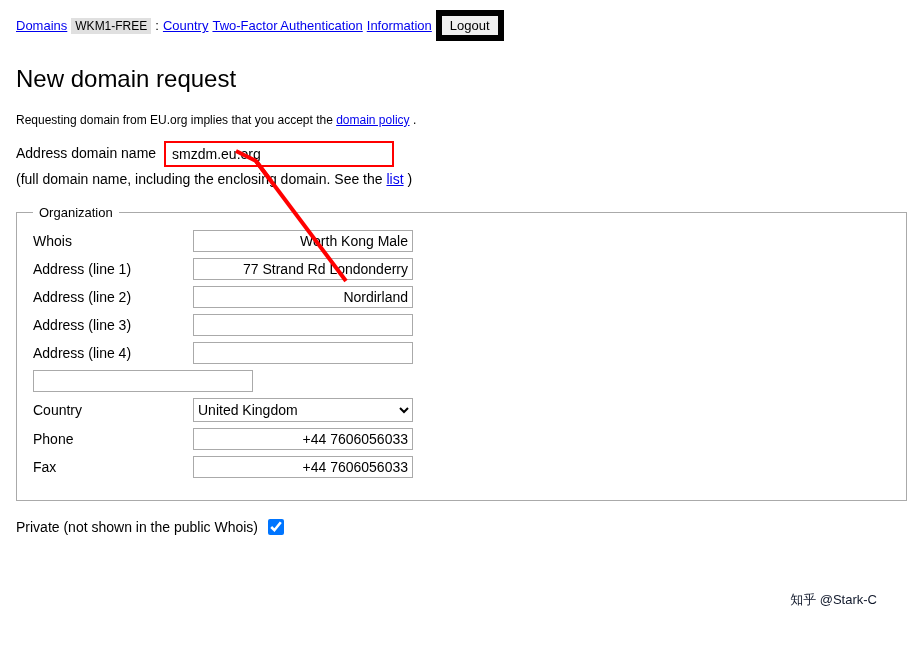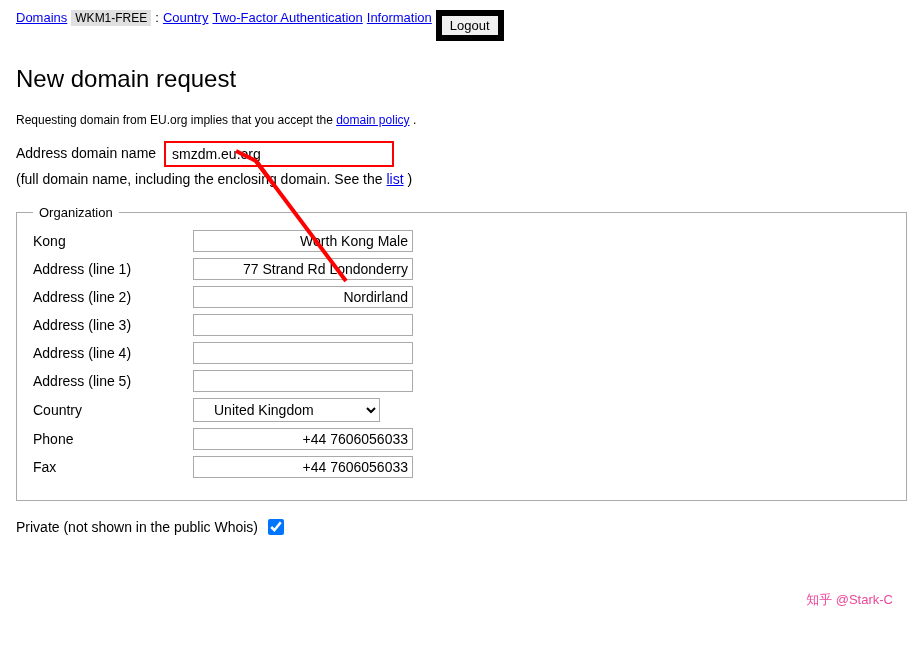--- a/index.html
+++ b/index.html
@@ -6,21 +6,21 @@
     body {
       font-family: Arial, sans-serif;
       font-size: 14px;
       color: #000;
       background: #fff;
       padding: 10px 16px;
     }
     a { color: #0000EE; text-decoration: underline; cursor: pointer; }
     .nav-bar {
       display: flex;
-      align-items: flex-start;
+      align-items: center;
       gap: 4px;
       flex-wrap: wrap;
       margin-bottom: 24px;
       font-size: 13px;
     }
     .nav-bar .current-domain {
       background: #e0e0e0;
       padding: 1px 4px;
       font-family: Liberation Sans, sans-serif;
       font-size: 12px;
@@ -101,45 +101,45 @@
     }
     .form-input {
       border: 1px solid #aaa;
       padding: 2px 4px;
       font-size: 14px;
       width: 220px;
       text-align: right;
     }
     .country-select {
       border: 1px solid #aaa;
-      padding: 2px 16px;
-      font-size: 14px;
-      width: 187px;
+      padding: 2px 0;
+      font-size: 14px;
+      width: 220px;
       background: #fff;
     }
     .private-row {
       display: flex;
       align-items: center;
       gap: 10px;
       margin-top: 8px;
     }
     .private-label {
       font-size: 14px;
     }
     .private-check {
       width: 16px;
       height: 16px;
       cursor: pointer;
     }
     .watermark {
       position: fixed;
       bottom: 40px;
-      right: 30px;
-      font-size: 13px;
-      color: #ec4899;
+      right: 46px;
+      font-size: 13px;
+      color: #0f172a;
       font-family: Arial, sans-serif;
     }
   </style>
 </head>
 <body>
 
 
 
 
 <div class="nav-bar">
@@ -187,21 +187,21 @@
   <span>(full domain name, including the enclosing domain. See the</span>
   <a>list</a>
   <span>)</span>
 </p>
 
 
 <fieldset class="org-fieldset">
   <legend>Organization</legend>
 
   <div class="form-row">
-    <label class="form-label">Kong</label>
+    <label class="form-label">Whois</label>
     <input class="form-input" type="text" value="Worth Kong Male" style="">
   </div>
 
   <div class="form-row">
     <label class="form-label">Address (line 1)</label>
     <input class="form-input" type="text" value="77 Strand Rd Londonderry" style="">
   </div>
 
   <div class="form-row">
     <label class="form-label">Address (line 2)</label>
@@ -212,21 +212,20 @@
     <label class="form-label">Address (line 3)</label>
     <input class="form-input" type="text" value="" style="">
   </div>
 
   <div class="form-row">
     <label class="form-label">Address (line 4)</label>
     <input class="form-input" type="text" value="" style="">
   </div>
 
   <div class="form-row">
-    <label class="form-label">Address (line 5)</label>
     <input class="form-input" type="text" value="" style="">
   </div>
 
   <div class="form-row">
     <label class="form-label">Country</label>
     <select class="country-select">
       <option value="United Kingdom" selected="">United Kingdom</option>
       <option value="United States">United States</option>
       <option value="France">France</option>
       <option value="Germany">Germany</option>

